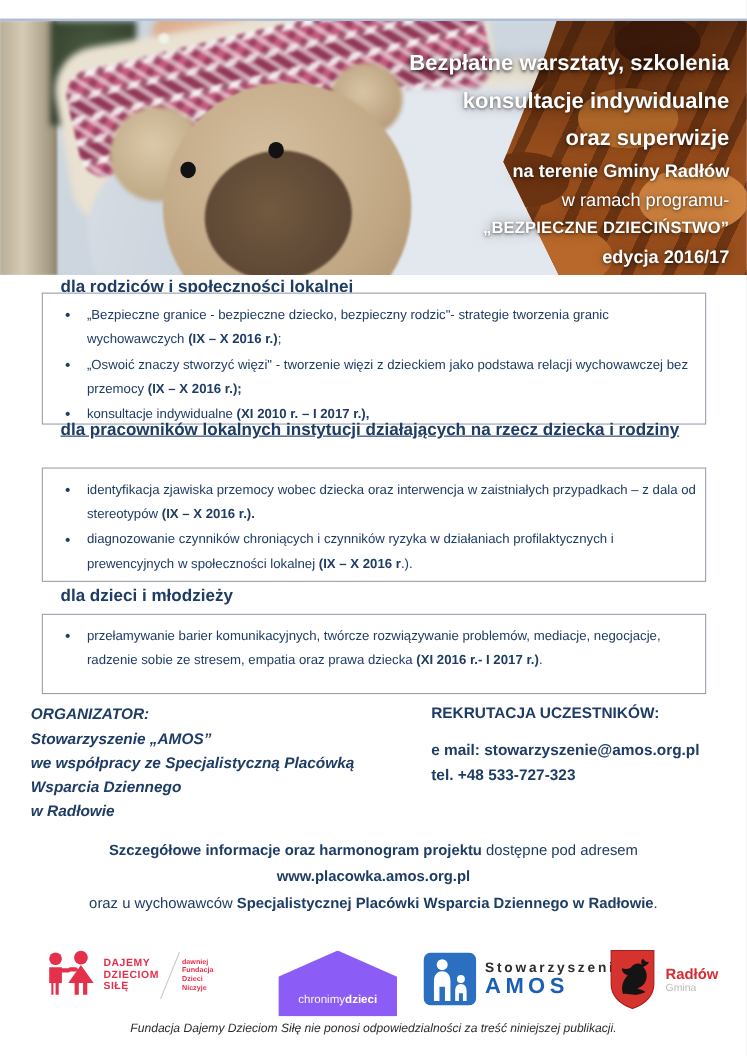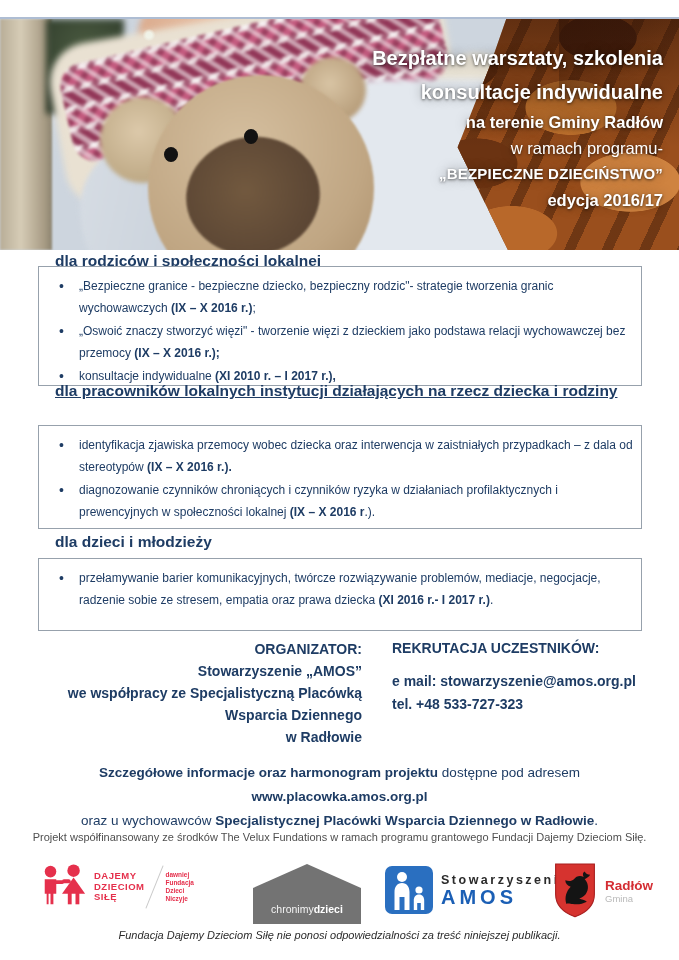--- a/index.html
+++ b/index.html
@@ -80,22 +80,22 @@
   .sec-heading { position:absolute; left:55px; font-size:15.5px; font-weight:bold; color:#1e3c64; }
   .bullet-box { position:absolute; left:38px; width:604px; border:1px solid #97a1ac;
     background:#fff; padding:8px 8px 6px 12px; }
   .bullet-box ul { list-style:none; }
   .bullet-box li { position:relative; padding-left:28px; font-size:12px; line-height:22px;
     color:#1e3c64; margin-bottom:1px; }
   .bullet-box li::before { content:"•"; position:absolute; left:8px; top:0; font-size:14px; }
   .bullet-box b { font-weight:bold; }
 
   
-  .org-col { position:absolute; left:42px; top:638px; width:320px; text-align:right;
-    font-size:14px; font-weight:bold; line-height:22px; color:#1e3c64; }
+  .org-col { position:absolute; left:28px; top:638px; width:320px; text-align:left;
+    font-size:14px; font-weight:bold; line-height:22px; color:#1e3c64;font-style:italic; }
   .rec-col { position:absolute; left:392px; top:640px; width:260px; text-align:left;
     font-size:14px; font-weight:bold; color:#1e3c64; }
   .rec-col .rec-head { margin-bottom:14px; }
   .rec-col .rec-line { line-height:23px; }
 
   
   .info { position:absolute; left:20px; top:761px; width:639px; text-align:center;
     font-size:13.5px; line-height:24px; color:#1e3c64; }
   .info b { font-weight:bold; }
   .funding { position:absolute; left:20px; top:831px; width:639px; text-align:center;
@@ -104,21 +104,21 @@
   
   .logos { position:absolute; left:0; top:858px; width:679px; height:68px; }
   .logo { position:absolute; display:flex; align-items:center; }
   .fdds { left:38px; top:4px; }
   .fdds .txt { margin-left:6px; color:#e5304c; font-weight:bold; font-size:9.5px;
     line-height:10.5px; letter-spacing:.5px; }
   .fdds .slash { width:1px; height:46px; background:#c9c9c9; transform:rotate(22deg); margin:0 10px; }
   .fdds .sub { color:#e5304c; font-size:6.5px; line-height:8px; font-weight:bold; }
   .house { left:253px; top:6px; width:108px; height:60px;
     clip-path:polygon(50% 0%, 100% 40%, 100% 100%, 0% 100%, 0% 40%);
-    background:#737373; display:flex; align-items:flex-end; justify-content:center; }
+    background:#8b5cf6; display:flex; align-items:flex-end; justify-content:center; }
   .house .ht { color:#fff; font-size:10.5px; padding-bottom:9px; }
   .house .ht .lt { font-weight:normal; opacity:.92; }
   .house .ht b { font-weight:bold; }
   .amos { left:385px; top:8px; }
   .amos .txt { margin-left:8px; }
   .amos .t1 { color:#2b2b2b; font-weight:bold; font-size:12.5px; letter-spacing:2.5px; }
   .amos .t2 { color:#1b5fb5; font-weight:bold; font-size:20px; letter-spacing:4px; line-height:20px; }
   .radlow { left:553px; top:5px; }
   .radlow .txt { margin-left:8px; }
   .radlow .t1 { color:#d42d33; font-weight:bold; font-size:13.5px; }
@@ -151,20 +151,21 @@
       <div class="eye l"></div>
       <div class="eye r"></div>
     </div>
     <div class="wood"></div>
     <div class="wood2"></div>
     <div class="earring"></div>
 
     <div class="hero-text">
       <div class="big">Bezpłatne warsztaty, szkolenia</div>
       <div class="big">konsultacje  indywidualne</div>
+      <div class="big">oraz superwizje</div>
       <div class="mid">na terenie Gminy Radłów</div>
       <div class="thin">w ramach programu-</div>
       <div class="caps">„BEZPIECZNE DZIECIŃSTWO”</div>
       <div class="mid">edycja 2016/17</div>
     </div>
   </div>
 
   <div class="sec-heading" style="top:252px;">dla rodziców i społeczności lokalnej</div>
   <div class="bullet-box" style="top:266px; height:120px;">
     <ul>
@@ -201,21 +202,20 @@
     <div class="rec-head">REKRUTACJA UCZESTNIKÓW:</div>
     <div class="rec-line">e mail: stowarzyszenie@amos.org.pl</div>
     <div class="rec-line">tel. +48 533-727-323</div>
   </div>
 
   <div class="info">
     <b>Szczegółowe informacje oraz harmonogram projektu</b><span> dostępne pod adresem </span><b>www.placowka.amos.org.pl</b><br>
     <span>oraz u wychowawców </span><b>Specjalistycznej Placówki Wsparcia Dziennego w Radłowie</b><span>.</span>
   </div>
 
-  <div class="funding">Projekt współfinansowany ze środków The Velux Fundations w ramach programu grantowego Fundacji Dajemy Dzieciom Siłę.</div>
 
   <div class="logos">
 
     <div class="logo fdds">
       <svg width="50" height="50" viewBox="0 0 52 48">
         <g fill="#e5304c">
           <circle cx="13" cy="8" r="6"></circle>
           <path d="M7 16h12v15h-3v11h-3V31h-2v11H9V31H7z"></path>
           <rect x="17" y="17" width="10" height="4" rx="2"></rect>
           <circle cx="37" cy="7" r="6.5"></circle>

